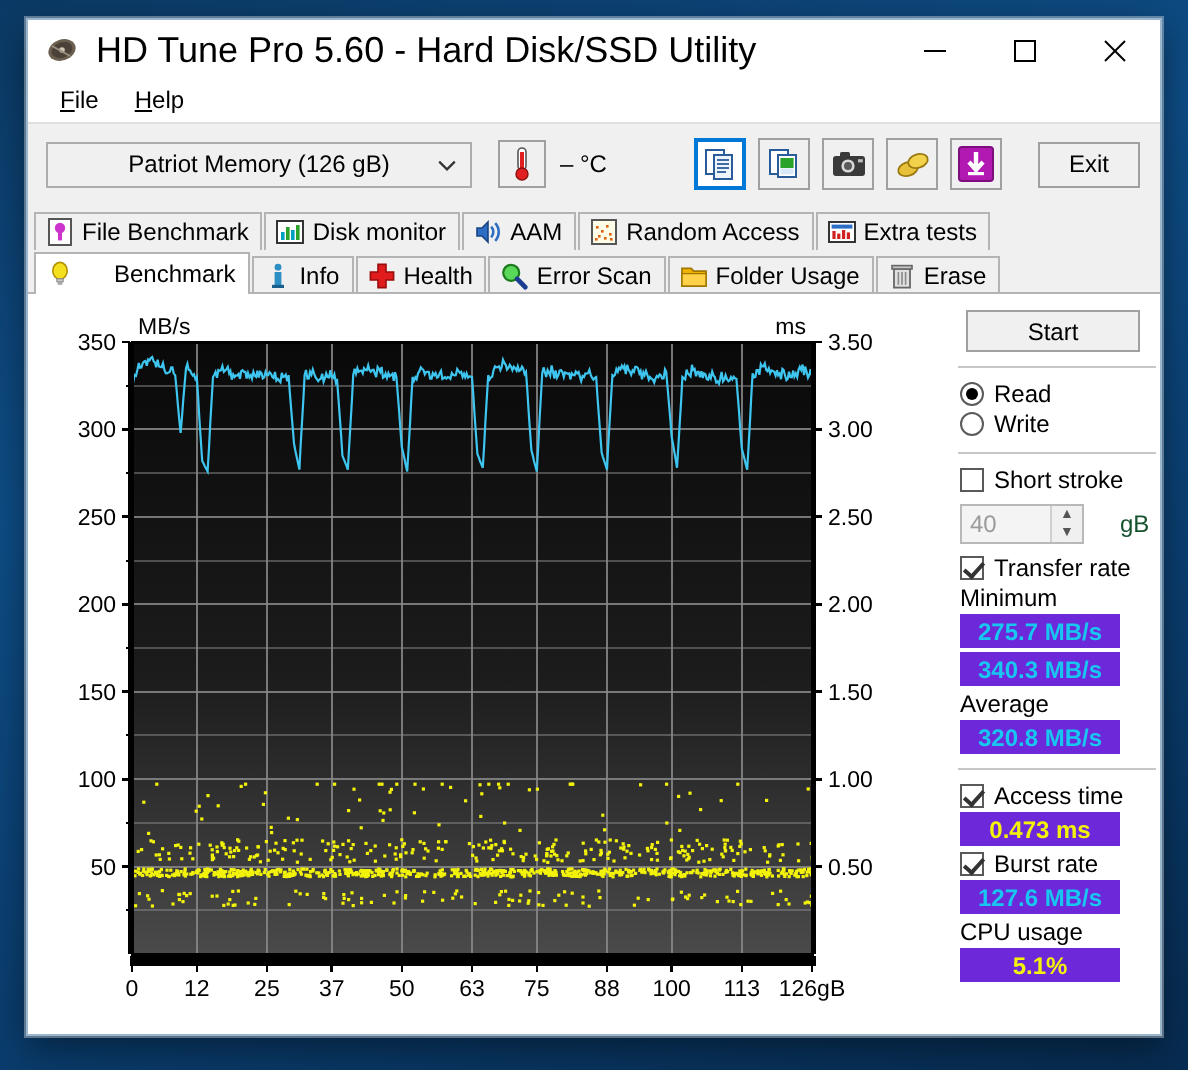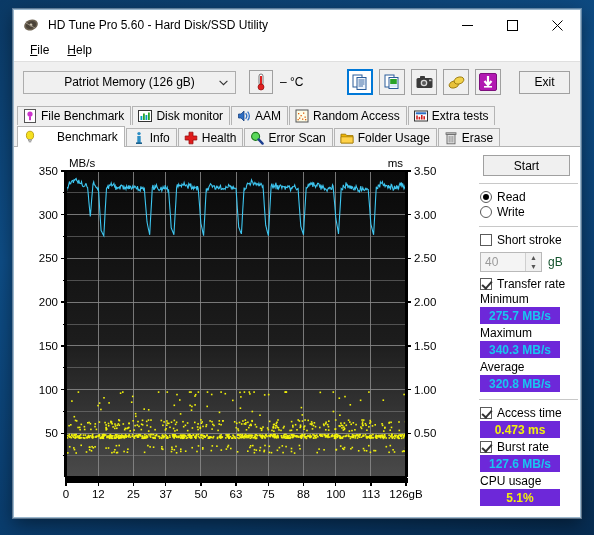--- a/index.html
+++ b/index.html
@@ -39,21 +39,21 @@
     position: relative;
   }
   #app-icon {
     margin-left: 9px;
     width: 16px;
     height: 16px;
     flex: none;
   }
   #title-text {
     margin-left: 9px;
-    font-size: 12px;
+    font-size: 18px;
     color: #000000;
     white-space: nowrap;
     font-family: "Liberation Sans", sans-serif;
   }
   .wincontrols {
     position: absolute;
     right: 0;
     top: 0;
     height: 30px;
     display: flex;
@@ -278,21 +278,21 @@
     left: 3px; top: 0px;
     width: 4px; height: 8px;
     border: solid #333;
     border-width: 0 2px 2px 0;
     transform: rotate(42deg);
   }
   #spin-row {
     display: flex;
     align-items: center;
     margin: 5px 0 5px 3px;
-    gap: 6px;
+    gap: 18px;
   }
   #spin-box {
     width: 62px;
     height: 20px;
     border: 1px solid #b9b9b9;
     background: #f4f4f4;
     display: flex;
     align-items: center;
     position: relative;
     box-sizing: border-box;
@@ -1861,21 +1861,20 @@
       </div>
 
       <div class="check-row">
         <span class="cbox on"></span>
         <span>Transfer rate</span>
       </div>
 
       <div class="stat-label">Minimum</div>
       <div class="lcd cyan">275.7 MB/s</div>
 
-      <div class="stat-label">Maximum</div>
       <div class="lcd cyan">340.3 MB/s</div>
 
       <div class="stat-label">Average</div>
       <div class="lcd cyan">320.8 MB/s</div>
 
       <div class="hr"></div>
 
       <div class="check-row">
         <span class="cbox on"></span>
         <span>Access time</span>

